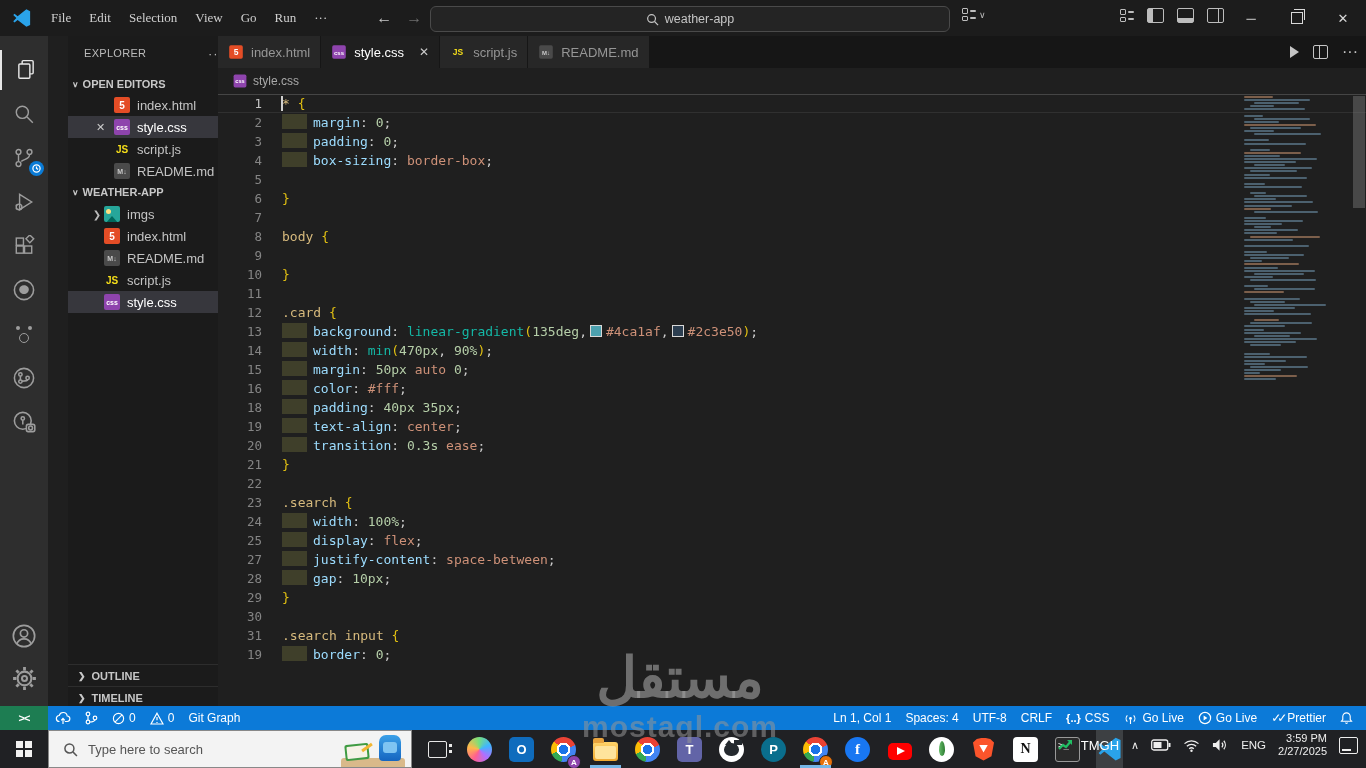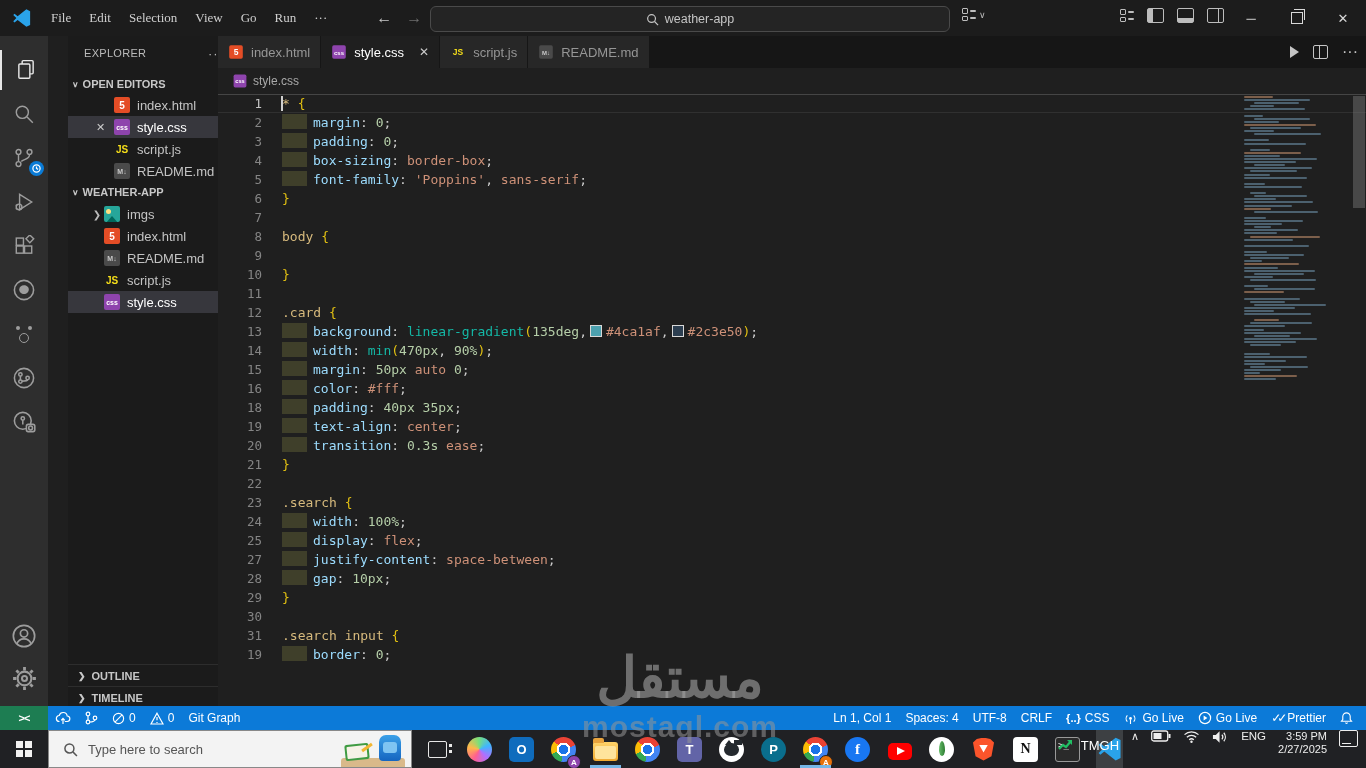--- a/index.html
+++ b/index.html
@@ -137,21 +137,21 @@
   .youtube{width:24px;height:17px;background:#f00;border-radius:5px;position:relative;margin-top:4px;}
   .youtube::before{content:"";position:absolute;left:9px;top:4.5px;border-left:8px solid #fff;border-top:4px solid transparent;border-bottom:4px solid transparent;}
   .mongo{background:#fff;border-radius:50%;position:relative;}
   .mongo::before{content:"";position:absolute;left:9.5px;top:4px;width:6px;height:15px;background:linear-gradient(90deg,#66bb6a,#2e7d32);border-radius:50% 50% 50% 50%/62% 62% 38% 38%;}
   .brave{position:relative;}
   .brave::before{content:"";position:absolute;left:2px;top:1px;width:21px;height:23px;background:#fb542b;
     clip-path:polygon(50% 0,82% 6%,100% 22%,88% 82%,50% 100%,12% 82%,0 22%,18% 6%);}
   .brave::after{content:"";position:absolute;left:8px;top:8px;width:9px;height:8px;background:#fff;clip-path:polygon(50% 100%,0 0,100% 0);}
   .notion{background:#fff;border-radius:4px;color:#111;font-weight:bold;font-size:14px;display:flex;align-items:center;justify-content:center;font-family:"Liberation Serif",serif;}
   .cmd{background:#2a2a2a;border:1px solid #999;border-radius:3px;color:#eee;font-size:9px;display:flex;align-items:flex-start;padding:2px;box-sizing:border-box;font-family:"DejaVu Sans Mono",monospace;}
-  #tb-tray{position:absolute;right:0;top:0;height:30px;display:flex;gap:12px;padding-right:8px;color:#eee;font-size:12px;}
+  #tb-tray{position:absolute;right:0;top:0;height:30px;display:flex;align-items:center;gap:12px;padding-right:8px;color:#eee;font-size:12px;}
   #tray-time{text-align:right;font-size:11px;line-height:13px;}
   .ac-ico{width:17px;height:15px;border:1.4px solid #eee;border-radius:2px;position:relative;}
   .ac-ico::before{content:"";position:absolute;left:2px;bottom:2px;width:9px;height:1.5px;background:#eee;}
   #tmgh{display:flex;align-items:center;gap:7px;font-size:13px;color:#fff;}
   
   #watermark{position:absolute;left:560px;top:648px;width:240px;text-align:center;z-index:50;pointer-events:none;
     color:rgba(160,160,160,.62);}
   #wm-ar{font-size:56px;font-weight:bold;line-height:60px;}
   #wm-en{font-size:30px;font-weight:bold;letter-spacing:1px;margin-top:2px;color:rgba(150,150,150,.55);}
 </style>
@@ -408,21 +408,21 @@
     <div id="breadcrumb">
       <span class="fi fi-css">css</span>
       <span class="bc">style.css</span>
     </div>
     <div id="codearea">
       <div id="codelines">
           <div class="line cur"><span class="ln">1</span><span class="lc"><span class="tok sel">*</span><span class="tok pl"> </span><span class="tok brc">{</span></span><span class="caret"></span></div>
           <div class="line"><span class="ln">2</span><span class="lc"><span class="indhl"></span><span class="tok prop">margin</span><span class="tok pl">: </span><span class="tok num">0</span><span class="tok pl">;</span></span></div>
           <div class="line"><span class="ln">3</span><span class="lc"><span class="indhl"></span><span class="tok prop">padding</span><span class="tok pl">: </span><span class="tok num">0</span><span class="tok pl">;</span></span></div>
           <div class="line"><span class="ln">4</span><span class="lc"><span class="indhl"></span><span class="tok prop">box-sizing</span><span class="tok pl">: </span><span class="tok val">border-box</span><span class="tok pl">;</span></span></div>
-          <div class="line"><span class="ln">5</span><span class="lc"><span class="indhl"></span><span class="tok prop">font-family</span><span class="tok pl">: </span><span class="tok str">'Poppins'</span><span class="tok pl">, </span><span class="tok val">sans-serif</span><span class="tok pl">;</span></span></div>
+          <div class="line"><span class="ln">5</span></div>
           <div class="line"><span class="ln">6</span><span class="lc"><span class="tok brc">}</span></span></div>
           <div class="line"><span class="ln">7</span><span class="lc"></span></div>
           <div class="line"><span class="ln">8</span><span class="lc"><span class="tok sel">body</span><span class="tok pl"> </span><span class="tok brc">{</span></span></div>
           <div class="line"><span class="ln">9</span></div>
           <div class="line"><span class="ln">10</span><span class="lc"><span class="tok brc">}</span></span></div>
           <div class="line"><span class="ln">11</span><span class="lc"></span></div>
           <div class="line"><span class="ln">12</span><span class="lc"><span class="tok sel">.card</span><span class="tok pl"> </span><span class="tok brc">{</span></span></div>
           <div class="line"><span class="ln">13</span><span class="lc"><span class="indhl"></span><span class="tok prop">background</span><span class="tok pl">: </span><span class="tok fn">linear-gradient</span><span class="tok brc">(</span><span class="tok num">135deg</span><span class="tok pl">,</span><span class="sw" style="background: rgb(76, 161, 175);"></span><span class="tok hex">#4ca1af</span><span class="tok pl">,</span><span class="sw" style="background: rgb(44, 62, 80);"></span><span class="tok hex">#2c3e50</span><span class="tok brc">)</span><span class="tok pl">;</span></span></div>
           <div class="line"><span class="ln">14</span><span class="lc"><span class="indhl"></span><span class="tok prop">width</span><span class="tok pl">: </span><span class="tok fn">min</span><span class="tok brc">(</span><span class="tok num">470px</span><span class="tok pl">, </span><span class="tok num">90%</span><span class="tok brc">)</span><span class="tok pl">;</span></span></div>
           <div class="line"><span class="ln">15</span><span class="lc"><span class="indhl"></span><span class="tok prop">margin</span><span class="tok pl">: </span><span class="tok num">50px</span><span class="tok pl"> </span><span class="tok val">auto</span><span class="tok pl"> </span><span class="tok num">0</span><span class="tok pl">;</span></span></div>

